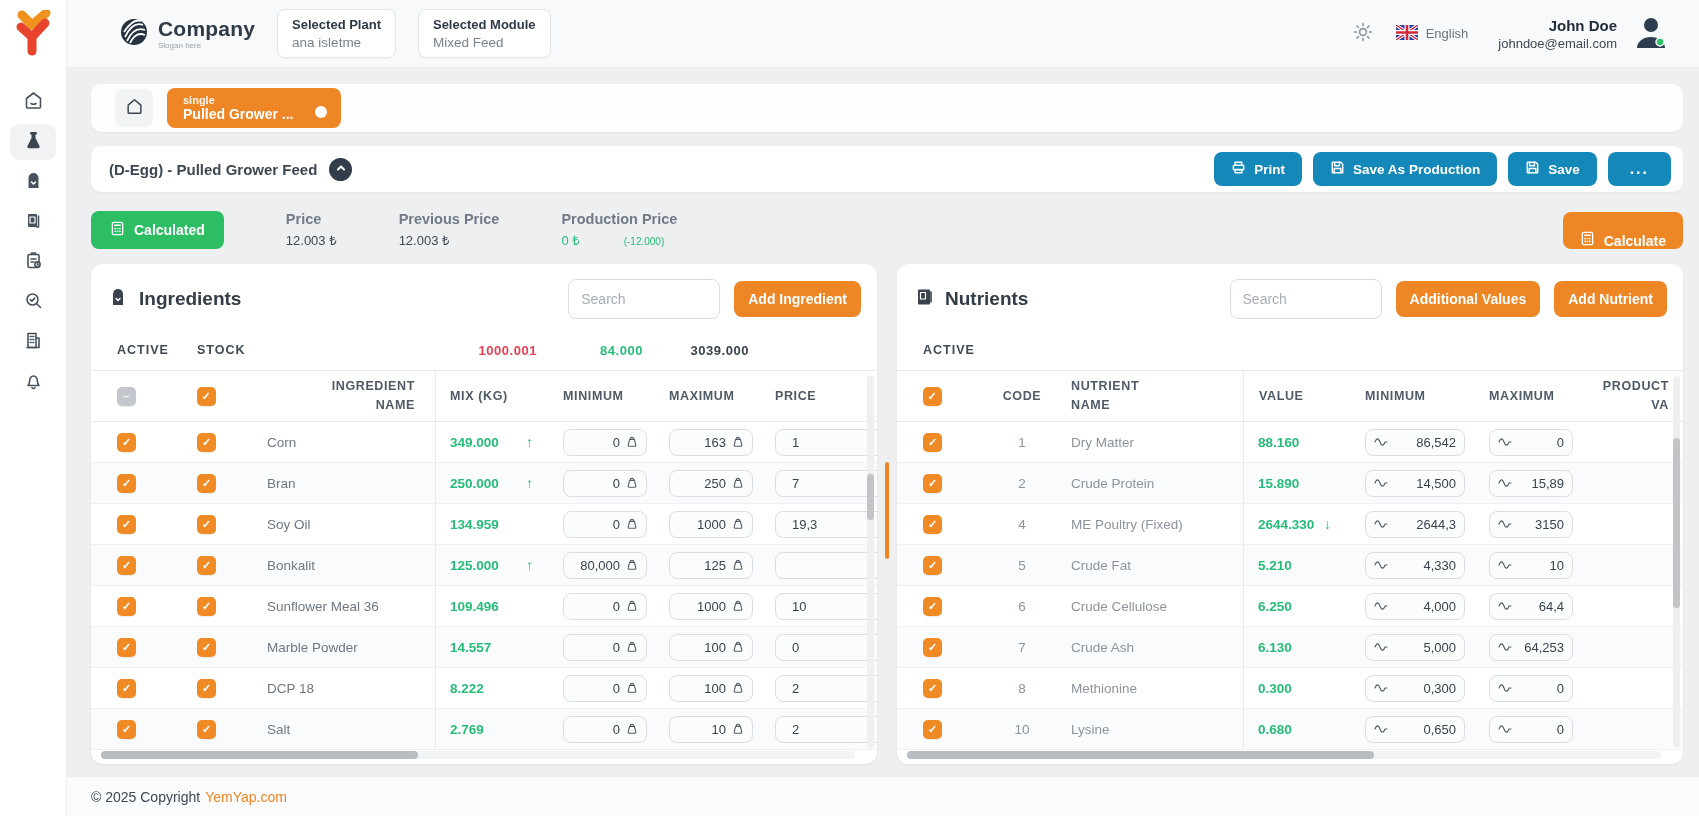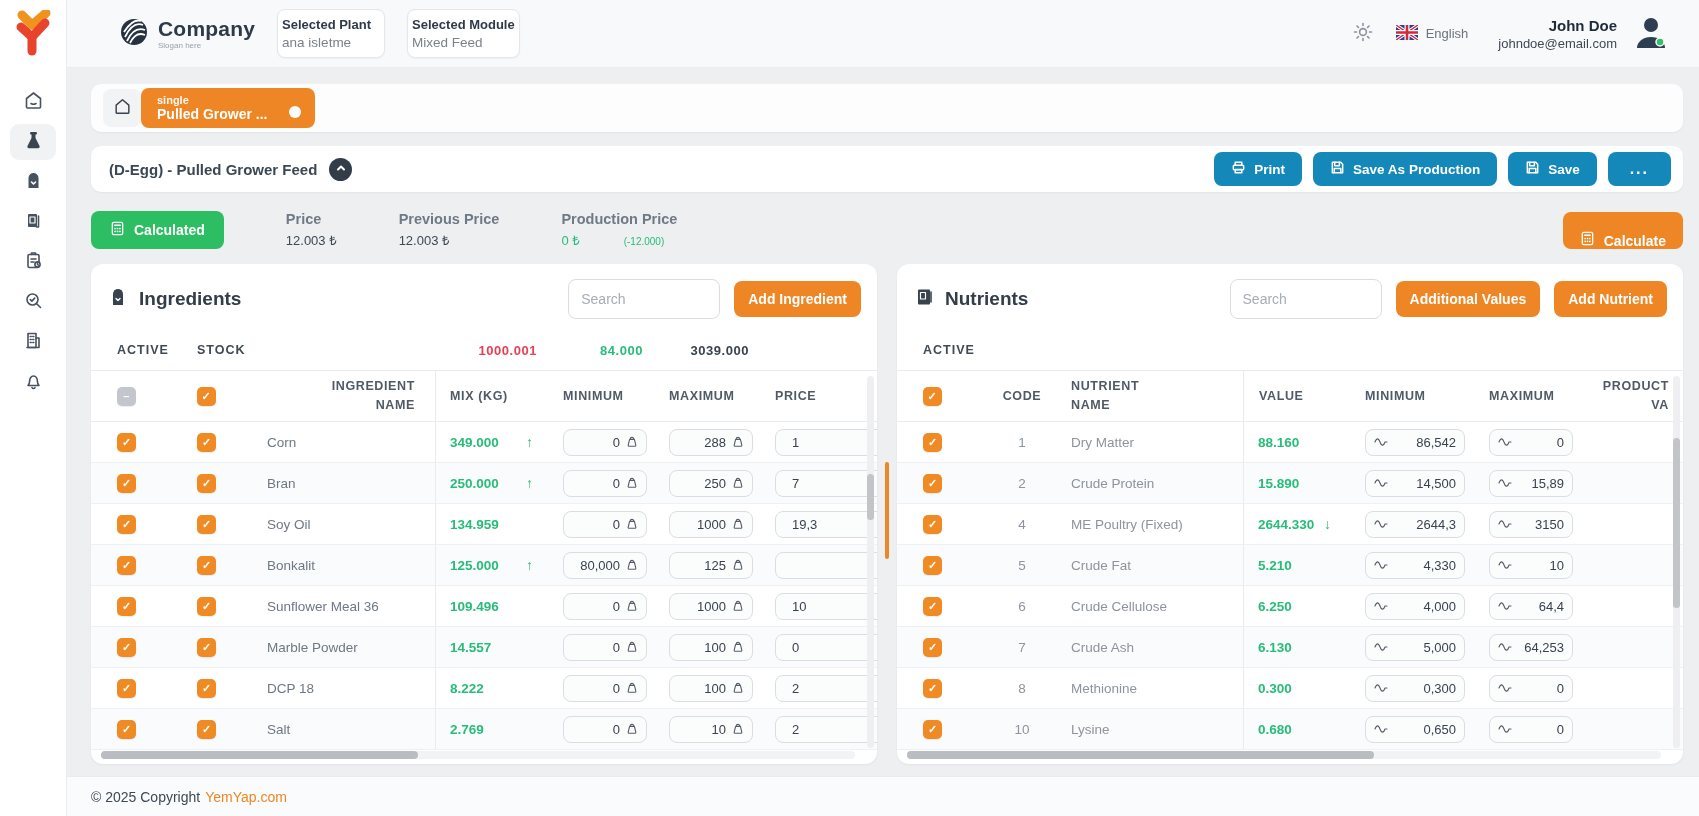--- a/index.html
+++ b/index.html
@@ -13,33 +13,33 @@
   .nav-item { width:46px; height:36px; display:flex; align-items:center; justify-content:center; border-radius:9px; margin-bottom:4px; color:#47525e; cursor:pointer; }
   .nav-item.active { background:#f1f2f4; }
   .nav-item svg { width:21px; height:21px; }
 
   
   .main { flex:1; display:flex; flex-direction:column; min-width:0; }
   .topbar { height:68px; background:#f8f9fa; border-bottom:1px solid #ececee; display:flex; align-items:center; padding:0 30px 0 52px; flex-shrink:0; }
   .companylogo { display:flex; align-items:center; gap:9px; }
   .companyname { font-size:21px; font-weight:bold; color:#2e3a47; letter-spacing:.2px; line-height:1; }
   .companyslogan { font-size:8px; color:#9aa1aa; margin-top:2px; }
-  .selbox { background:#fff; border:1px solid #e3e6ea; border-radius:8px; padding:7px 4px; margin-left:22px; box-shadow:0 1px 2px rgba(20,30,40,.04); min-width:108px; }
+  .selbox { background:#fff; border:1px solid #e3e6ea; border-radius:8px; padding:7px 14px; margin-left:22px; box-shadow:0 1px 2px rgba(20,30,40,.04); min-width:108px; }
   .selbox .lab { font-size:13px; font-weight:bold; color:#2e3a47; }
   .selbox .val { font-size:13.5px; color:#7a828c; margin-top:3px; }
   .top-right { margin-left:auto; display:flex; align-items:center; gap:16px; }
   .lang { display:flex; align-items:center; gap:8px; font-size:13px; color:#6b737d; margin-left:6px; }
   .userblock { text-align:right; margin-left:14px; }
   .username { font-size:15px; font-weight:bold; color:#1f2b38; }
   .useremail { font-size:13px; color:#3e4955; margin-top:2px; }
 
   .content { flex:1; padding:16px 16px 0 24px; display:flex; flex-direction:column; min-height:0; }
 
   
-  .crumbcard { background:#fdfdfe; border-radius:10px; height:48px; display:flex; align-items:center; padding:0 6px 0 12px; box-shadow:0 1px 2px rgba(20,30,40,.05); flex-shrink:0; }
+  .crumbcard { background:#fdfdfe; border-radius:10px; height:48px; display:flex; align-items:center; gap:14px; padding:0 6px 0 24px; box-shadow:0 1px 2px rgba(20,30,40,.05); flex-shrink:0; }
   .homebtn { width:38px; height:38px; background:#f2f3f5; border-radius:8px; display:flex; align-items:center; justify-content:center; color:#39434e; cursor:pointer; }
   .crumbtab { background:#ee8625; border-radius:8px; height:40px; color:#fff; padding:4px 14px 4px 16px; display:flex; flex-direction:column; justify-content:center; cursor:pointer; }
   .crumbtab .tag { font-size:11px; font-weight:600; opacity:.95; }
   .crumbtab .ttl { font-size:14px; font-weight:bold; display:flex; }
   .crumbtab .dot { width:12px; height:12px; background:#fff; border-radius:50%; margin-left:22px; }
 
   
   .titlecard { margin-top:14px; background:#fff; border-radius:10px; height:46px; display:flex; align-items:center; padding:0 12px 0 18px; box-shadow:0 1px 2px rgba(20,30,40,.05); flex-shrink:0; }
   .feedtitle { font-size:15px; font-weight:600; color:#3c4754; }
   .collapsebtn { width:23px; height:23px; border-radius:50%; background:#333d49; color:#fff; display:flex; align-items:center; justify-content:center; margin-left:12px; cursor:pointer; }
@@ -365,21 +365,21 @@
                 <span class="trend">↑</span>
               </div>
               <div><span class="ibox w84">
                   <span>0</span>
                   <svg class="st icon-sm" width="12" height="12" viewBox="0 0 12 12" style="stroke-width:1.1;color:#555e68;">
                     <path d="M4.2 3.2 a1.8 1.8 0 0 1 3.6 0"></path>
                     <path d="M3.6 3.4 h4.8 l1.4 5.6 a1 1 0 0 1 -1 1.3 H3.2 a1 1 0 0 1 -1 -1.3 Z"></path>
                   </svg>
                 </span></div>
               <div><span class="ibox w84">
-                  <span>288</span>
+                  <span>163</span>
                   <svg class="st icon-sm" width="12" height="12" viewBox="0 0 12 12" style="stroke-width:1.1;color:#555e68;">
                     <path d="M4.2 3.2 a1.8 1.8 0 0 1 3.6 0"></path>
                     <path d="M3.6 3.4 h4.8 l1.4 5.6 a1 1 0 0 1 -1 1.3 H3.2 a1 1 0 0 1 -1 -1.3 Z"></path>
                   </svg>
                 </span></div>
               <div><span class="ibox pricebox">
                   <span>1</span>
                 </span></div>
             </div>
 

